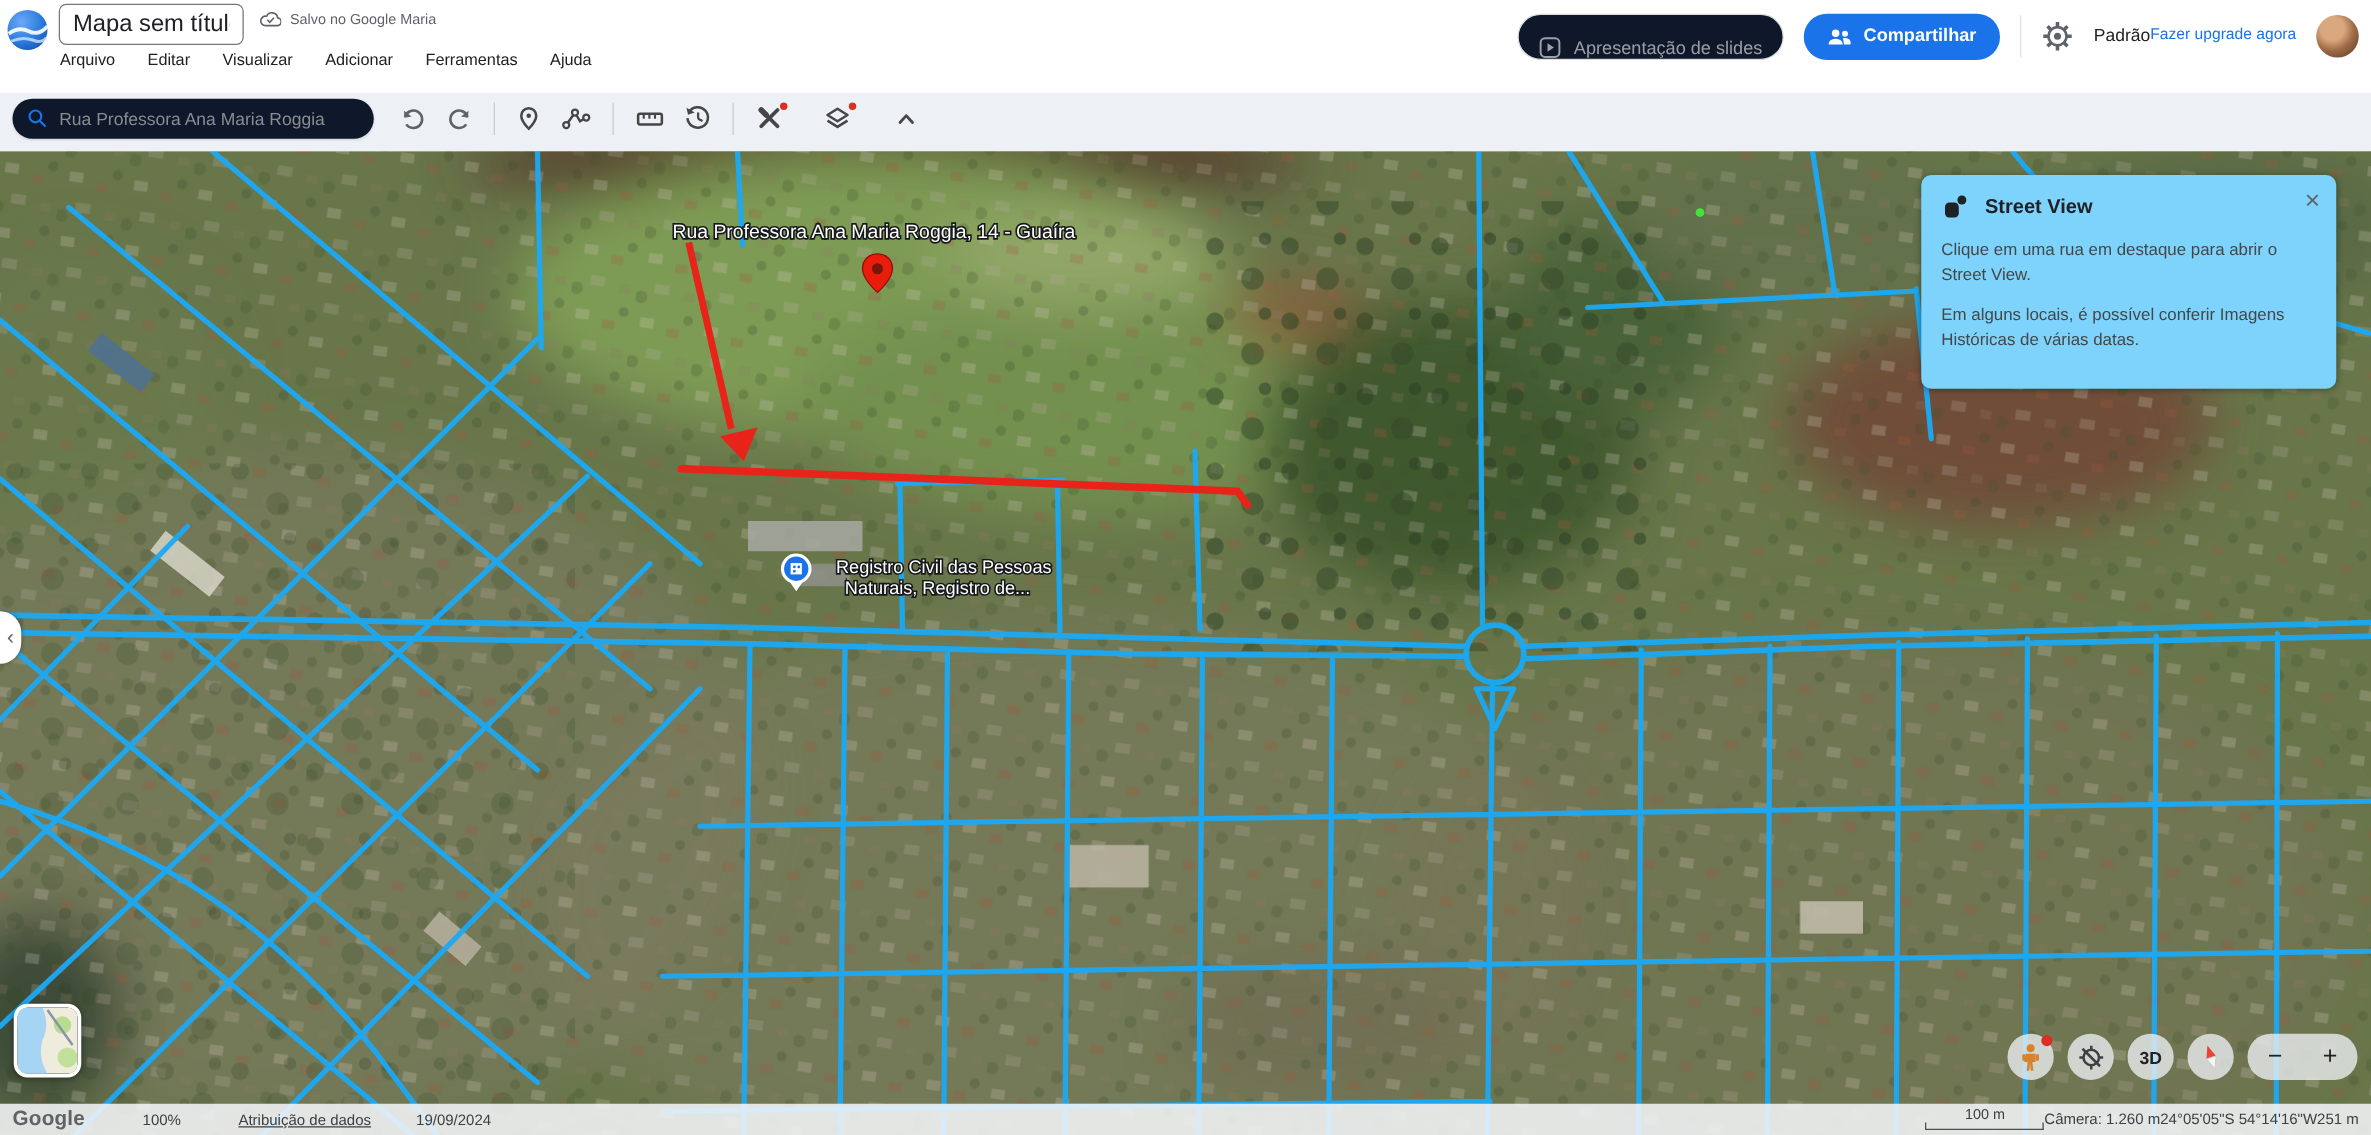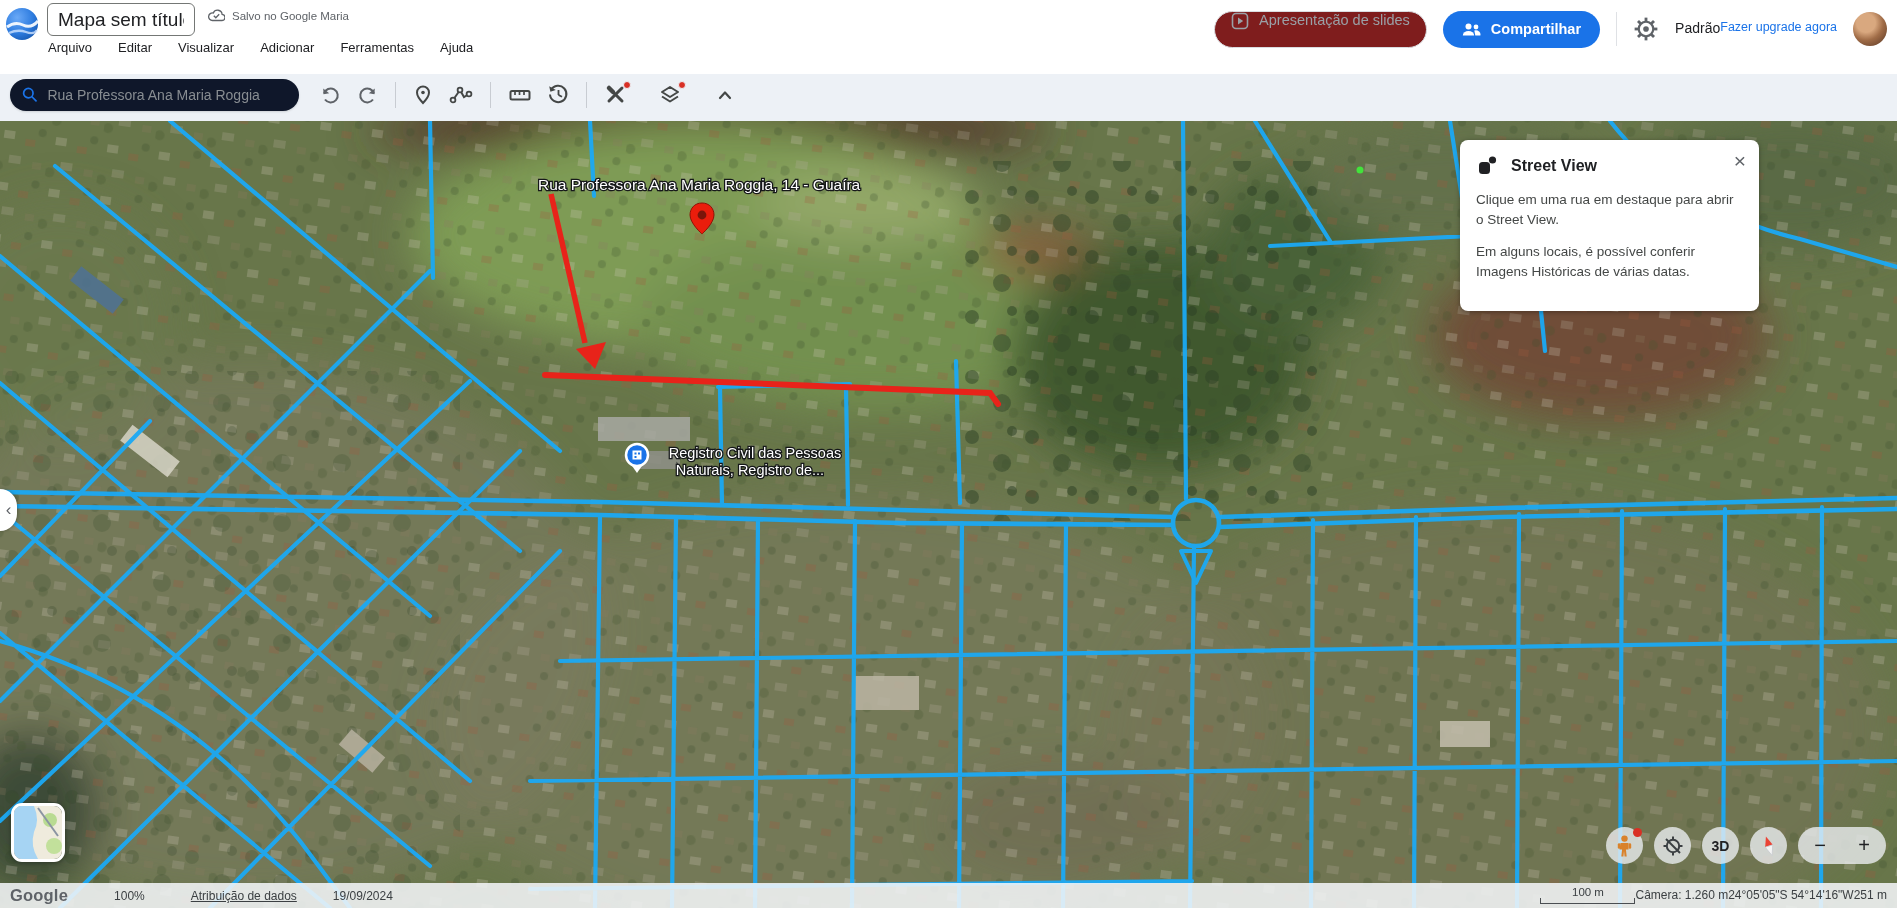--- a/index.html
+++ b/index.html
@@ -11,22 +11,22 @@
   .logo { position:absolute; left:5px; top:7px; width:34px; height:34px; }
   .title-box { position:absolute; left:47px; top:3px; height:33px; width:148px;
                border:1.5px solid #747775; border-radius:6px; background:#fff; }
   .title-box input { width:100%; height:100%; border:none; outline:none; font-family:inherit;
                      font-size:19px; color:#202124; padding:0 10px; background:transparent; }
   .saved { position:absolute; left:208px; top:9px; display:flex; align-items:center; gap:7px;
            font-size:11.5px; color:#5f6368; }
   .menubar { position:absolute; left:46px; top:39px; display:flex; gap:22px; font-size:13px; color:#202124; }
   .menubar span { cursor:default; padding:1px 2px; }
   .hdr-right { position:absolute; right:10px; top:10px; height:38px; display:flex; align-items:center; gap:16px; }
-  .btn-slides { height:37px; border:1px solid #dadce0; border-radius:19px; background:#7f1d1d;
-                display:flex; align-items:flex-start; gap:10px; padding:0 16px; font-size:14.5px; color:#9aa0a6; }
+  .btn-slides { height:37px; border:1px solid #dadce0; border-radius:19px; background:#0f172a;
+                display:flex; align-items:flex-end; gap:10px; padding:0 16px; font-size:14.5px; color:#9aa0a6; }
   .btn-share { height:37px; border:none; border-radius:19px; background:#1a73e8; color:#fff;
                display:flex; align-items:center; gap:10px; padding:0 19px; font-size:14.5px; font-weight:bold; }
   .vdiv { width:1px; height:34px; background:#dfe1e5; }
   .account { display:flex; flex-direction:row; line-height:1.25; }
   .account .plan { font-size:14px; color:#202124; }
   .account .upgrade { font-size:12.5px; color:#1a73e8;text-align:right; }
   .avatar { width:34px; height:34px; border-radius:50%;
             background:radial-gradient(circle at 38% 32%, #d9a87f 0 30%, #a06c47 55%, #5c3a26 95%); }
 
   
@@ -41,21 +41,21 @@
               position:relative; border-radius:50%; }
   .tdiv { width:1px; height:26px; background:#c8ccd2; }
   .dot { position:absolute; top:5px; right:3px; width:8px; height:8px; border-radius:50%;
          background:#d93025; border:1.5px solid #edf1f6; }
 
   
   .map { position:absolute; left:0; top:121px; width:1897px; height:787px; overflow:hidden; background:#687546; }
   .map > svg.base { position:absolute; left:0; top:0; }
 
   
-  .sv-panel { position:absolute; left:1460px; top:19px; width:299px; height:171px; background:#ffffff;
+  .sv-panel { position:absolute; left:1537px; top:19px; width:332px; height:171px; background:#7dd3fc;
               border-radius:8px; box-shadow:0 1px 5px rgba(0,0,0,.35); padding:15px 16px; z-index:10; }
   .sv-head { display:flex; align-items:center; gap:13px; }
   .sv-title { font-size:16px; font-weight:bold; color:#202124; }
   .sv-close { position:absolute; right:13px; top:10px; font-size:21px; color:#5f6368; cursor:pointer; line-height:1; }
   .sv-body p { font-size:13.5px; color:#444746; line-height:1.45; margin-top:13px; }
 
   
   .controls { position:absolute; right:11px; bottom:44px; display:flex; align-items:flex-start; gap:11px; z-index:11; }
   .cbtn { width:37px; height:37px; border-radius:50%; background:rgba(237,240,244,.78);
           display:flex; align-items:center; justify-content:center; position:relative;

